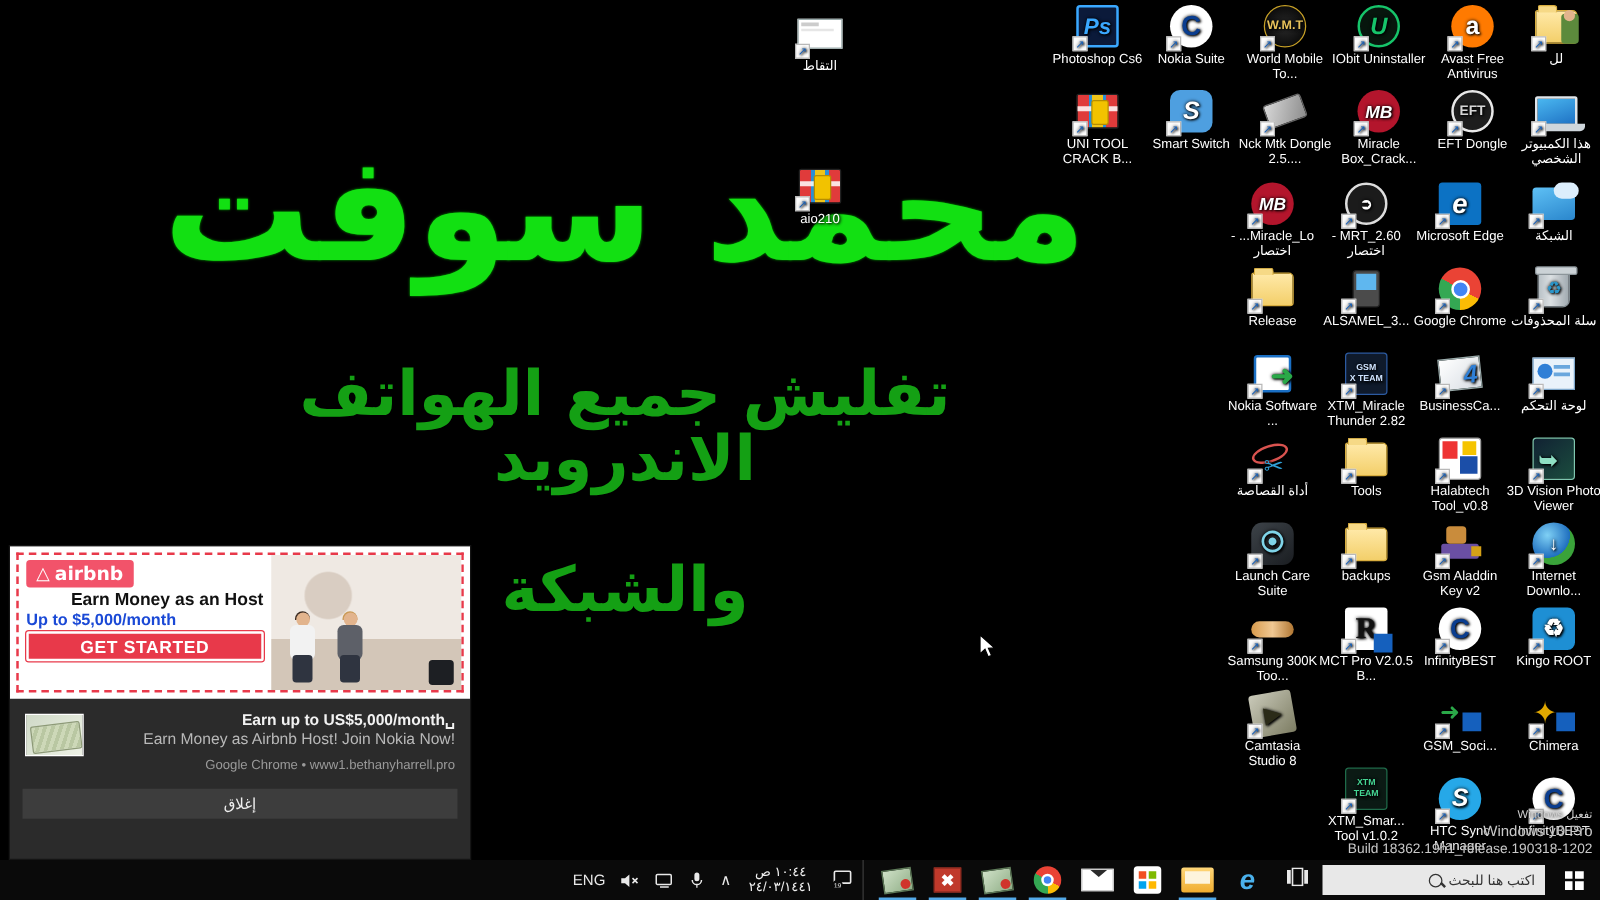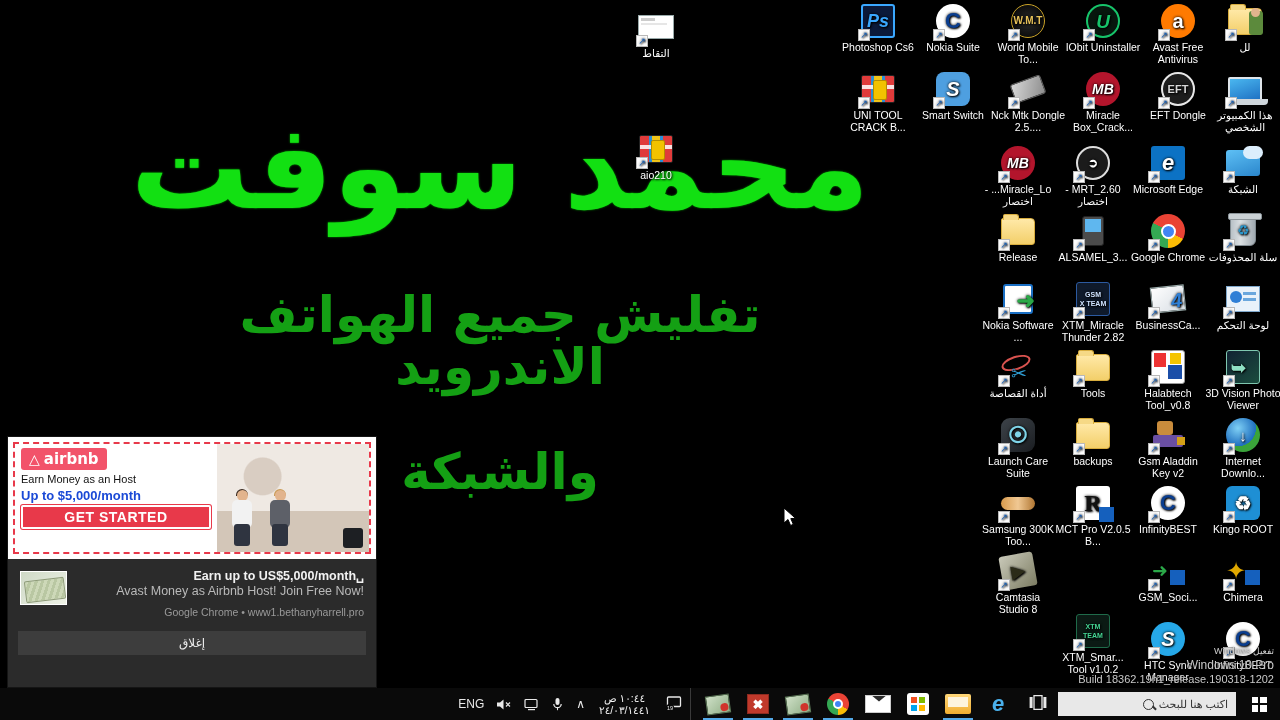--- a/index.html
+++ b/index.html
@@ -124,21 +124,21 @@
   }
   #ad-inner { flex:1; border:2px dashed #e8394a; display:flex; }
   #ad-left { width:57%; padding:4px 6px 4px 6px; display:flex; flex-direction:column; gap:2px; }
   .airbnb-pill {
     background:#f2536a; color:#fff; border-radius:3px;
     font-size:15px; font-weight:bold; padding:2px 8px;
     display:flex; align-items:center; gap:4px; width:fit-content;
     font-family:"DejaVu Sans", sans-serif;
   }
   .airbnb-mark { font-size:14px; }
-  .ad-h1 { color:#111; font-weight:normal; font-size:11px; line-height:15px; text-align:left; }
+  .ad-h1 { color:#111; font-weight:bold; font-size:14px; line-height:15px; text-align:right; }
   .ad-h2 { color:#1a49d6; font-weight:bold; font-size:13px; line-height:14px; }
   .ad-cta {
     background:#e8394a; color:#fff; font-weight:bold; font-size:14px;
     text-align:center; padding:2px 0; border-radius:2px;
     border:2px solid #fff; box-shadow:0 0 0 1px #e8394a;
     letter-spacing:.5px;
   }
   #ad-right {
     width:43%;
     background:
@@ -623,21 +623,21 @@
         </div>
         <div class="lugg"></div>
       </div>
     </div>
   </div>
 
   <div id="toast-body">
     <div id="toast-thumb"></div>
     <div id="toast-text">
       <div class="t-title">Earn up to US$5,000/month␣</div>
-      <div class="t-desc">Avast Money as Airbnb Host! Join Free Now!</div>
+      <div class="t-desc">Earn Money as Airbnb Host! Join Nokia Now!</div>
       <div class="t-src">Google Chrome • www1.bethanyharrell.pro</div>
     </div>
   </div>
 
   <div id="toast-close">إغلاق</div>
 </div>
 
 <div id="cursor">
   <svg width="14" height="20" viewBox="0 0 14 20">
     <polygon points="0,0 0,15 4,11.5 6.6,17.5 9.3,16.3 6.8,10.6 11.5,10.3" fill="#ffffff" stroke="#000000" stroke-width="1"></polygon>

